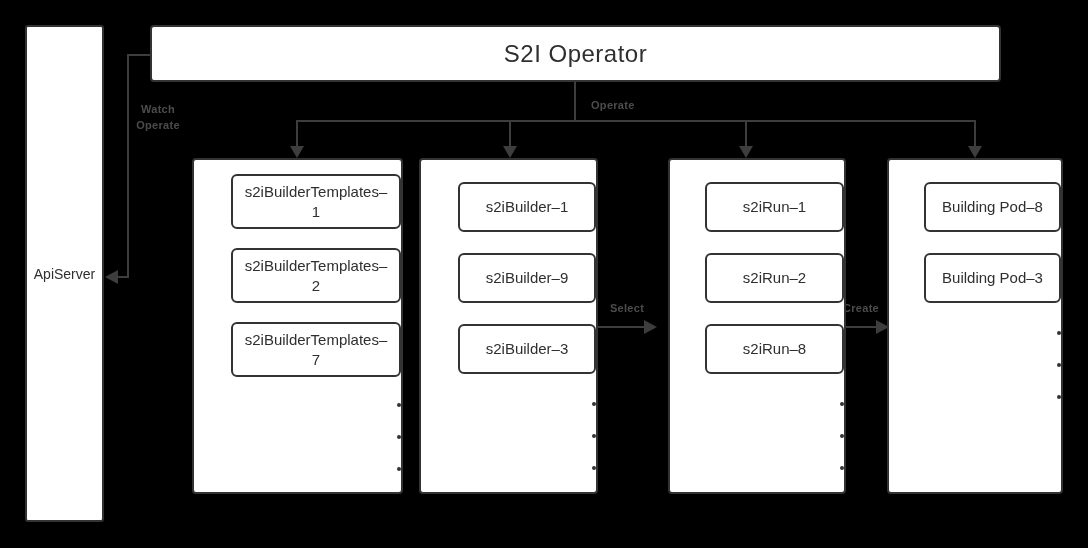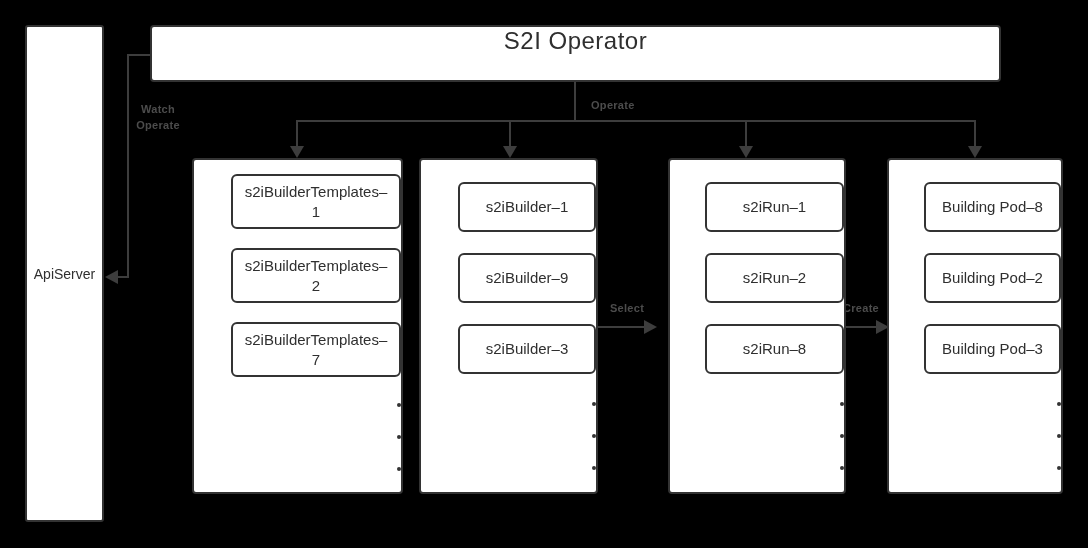--- a/index.html
+++ b/index.html
@@ -32,21 +32,21 @@
     left: 25px; top: 25px;
     width: 79px; height: 497px;
     border-radius: 3px;
     display: flex; align-items: center; justify-content: center;
     font-size: 14px;
   }
   .operator {
     left: 150px; top: 25px;
     width: 851px; height: 57px;
     border-radius: 4px;
-    display: flex; justify-content: center;
+    display: flex; align-items: center; justify-content: center;
     font-size: 24px;
     font-weight: 500;
     letter-spacing: 0.5px;
   }
   .column {
     position: absolute;
     top: 158px;
     height: 336px;
     background: #ffffff;
     border: 2px solid #333333;
@@ -178,21 +178,20 @@
     <div class="node">s2iRun–8</div>
     <div class="dots">
       <div class="dot"></div>
       <div class="dot"></div>
       <div class="dot"></div>
     </div>
   </div>
 
   <div class="column col-4">
     <div class="node">Building Pod–8</div>
-    <div class="node">Building Pod–2</div>
     <div class="node">Building Pod–3</div>
     <div class="dots">
       <div class="dot"></div>
       <div class="dot"></div>
       <div class="dot"></div>
     </div>
   </div>
 
 </div>
 

